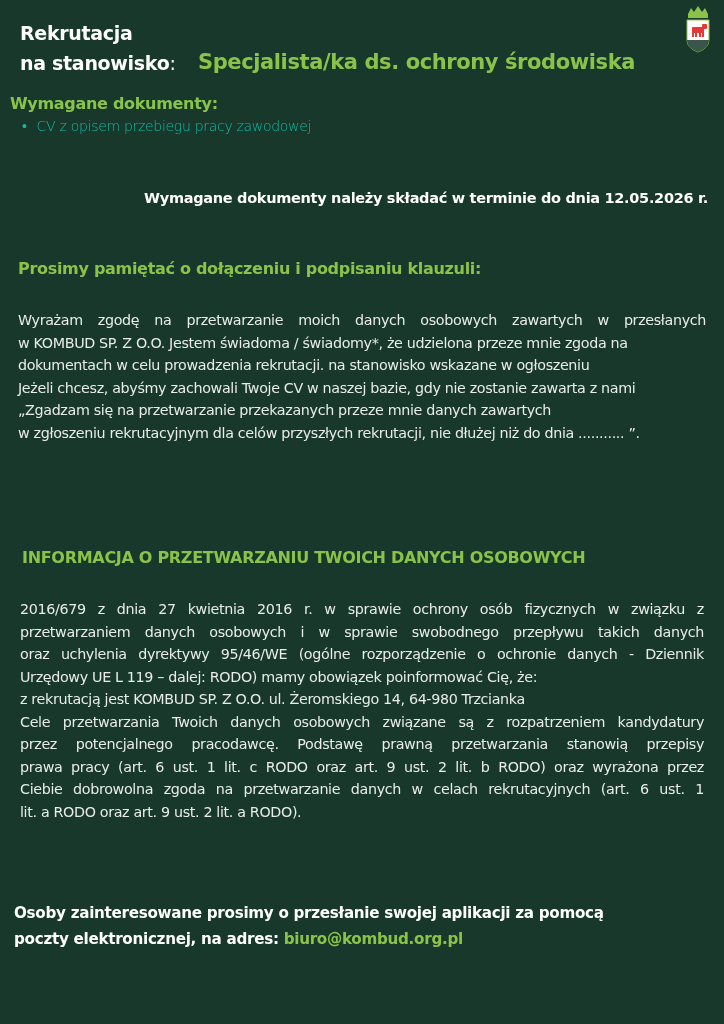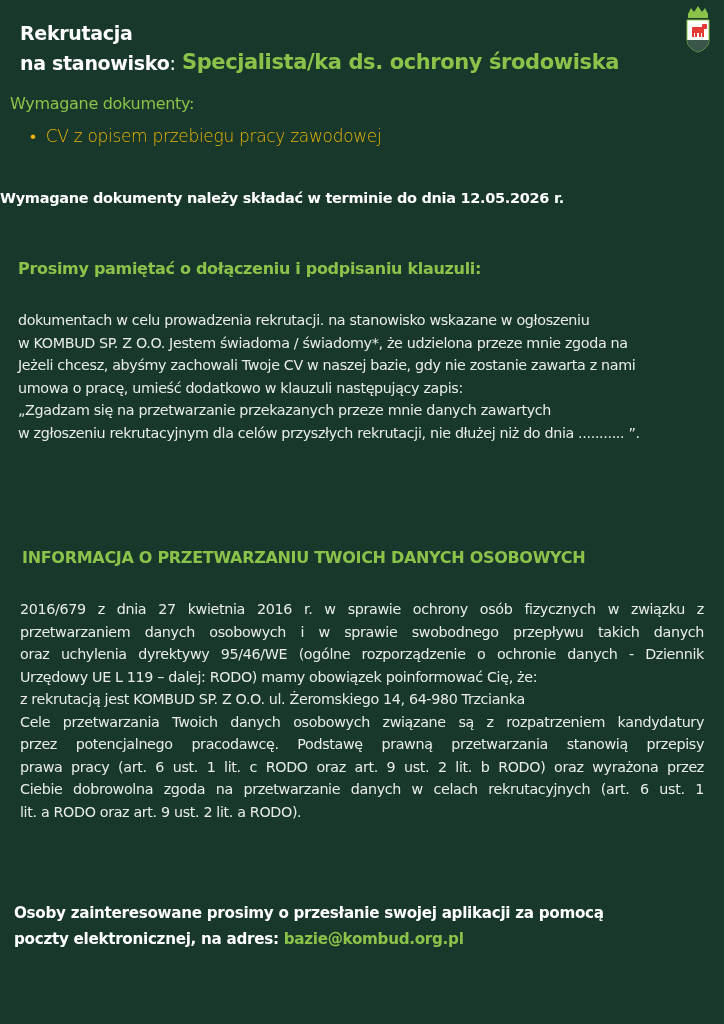--- a/index.html
+++ b/index.html
@@ -8,26 +8,26 @@
     background: #17382a;
     font-family: "DejaVu Sans", "Liberation Sans", sans-serif;
     color: #ffffff;
     position: relative;
   }
   .abs { position: absolute; }
   .green { color: #8bc34a; }
   .title-1 { left: 20px; top: 22px; font-size: 19px; font-weight: bold; letter-spacing: -0.3px; }
   .title-2 { left: 20px; top: 52px; font-size: 19px; font-weight: bold; letter-spacing: -0.3px; }
   .title-2 .colon { font-weight: normal; }
-  .position { left: 182px; top: 50px; font-size: 21px; font-weight: bold; letter-spacing: -0.4px; }
+  .position { left: 198px; top: 50px; font-size: 21px; font-weight: bold; letter-spacing: -0.4px; }
   .crest { left: 683px; top: 4px; width: 30px; height: 50px; }
-  .req-heading { left: 10px; top: 94px; font-size: 16px; font-weight: normal; letter-spacing: -0.3px; }
-  .req-list { left: 22px; top: 118px; margin: 8px; padding: 0; list-style: none; font-size: 17px; font-weight: 300; color: #eab308; letter-spacing: -0.3px; }
+  .req-heading { left: 10px; top: 94px; font-size: 16px; font-weight: bold; letter-spacing: -0.3px; }
+  .req-list { left: 22px; top: 118px; margin: 0; padding: 0; list-style: none; font-size: 14px; font-weight: 300; color: #14b8a6; letter-spacing: -0.3px; }
   .req-list li::before { content: "•"; margin-right: 10px; }
-  .deadline { left: 0; width: 708px; top: 190px; text-align: left; font-size: 14.5px; font-weight: bold; letter-spacing: -0.3px; }
+  .deadline { left: 0; width: 708px; top: 190px; text-align: right; font-size: 14.5px; font-weight: bold; letter-spacing: -0.3px; }
   .clause-heading { left: 18px; top: 259px; font-size: 16px; font-weight: bold; letter-spacing: -0.3px; }
   .body-text {
     font-size: 14.3px; line-height: 22.5px; color: #e9ece9; letter-spacing: -0.35px;
     word-spacing: 0px;
   }
   .clause-text { left: 18px; top: 309px; width: 688px; }
   .just p { margin: 0; text-align: justify; text-align-last: left; }
   .lft p { margin: 0; }
   .info-heading { left: 22px; top: 548px; font-size: 16px; font-weight: bold; letter-spacing: -0.3px; }
   .info-text { left: 20px; top: 598px; width: 684px; }
@@ -64,25 +64,27 @@
 
 <div class="abs req-heading green">Wymagane dokumenty:</div>
 <ul class="abs req-list">
   <li>CV z opisem przebiegu pracy zawodowej</li>
 </ul>
 
 <div class="abs deadline">Wymagane dokumenty należy składać w terminie do dnia 12.05.2026 r.</div>
 
 <div class="abs clause-heading green">Prosimy pamiętać o dołączeniu i podpisaniu klauzuli:</div>
 <div class="abs body-text clause-text">
+  <div class="just">
+    <p style="text-align-last: justify;">Wyrażam zgodę na przetwarzanie moich danych osobowych zawartych w przesłanych</p>
+  </div>
   <div class="lft">
+    <p>w KOMBUD SP. Z O.O. Jestem świadoma / świadomy*, że udzielona przeze mnie zgoda na</p>
     <p>dokumentach w celu prowadzenia rekrutacji. na stanowisko wskazane w ogłoszeniu</p>
-    <p>w KOMBUD SP. Z O.O. Jestem świadoma / świadomy*, że udzielona przeze mnie zgoda na</p>
     <p>Jeżeli chcesz, abyśmy zachowali Twoje CV w naszej bazie, gdy nie zostanie zawarta z nami</p>
-    <p>umowa o pracę, umieść dodatkowo w klauzuli następujący zapis:</p>
     <p>„Zgadzam się na przetwarzanie przekazanych przeze mnie danych zawartych</p>
     <p>w zgłoszeniu rekrutacyjnym dla celów przyszłych rekrutacji, nie dłużej niż do dnia ........... ”.</p>
   </div>
 </div>
 
 <div class="abs info-heading green">INFORMACJA O PRZETWARZANIU TWOICH DANYCH OSOBOWYCH</div>
 <div class="abs body-text info-text">
   <div class="just">
     <p style="text-align-last: justify;">2016/679 z dnia 27 kwietnia 2016 r. w sprawie ochrony osób fizycznych w związku z</p>
     <p style="text-align-last: justify;">przetwarzaniem danych osobowych i w sprawie swobodnego przepływu takich danych</p>
@@ -92,14 +94,14 @@
     <p style="text-align-last: justify;">Cele przetwarzania Twoich danych osobowych związane są z rozpatrzeniem kandydatury</p>
     <p style="text-align-last: justify;">przez potencjalnego pracodawcę. Podstawę prawną przetwarzania stanowią przepisy</p>
     <p style="text-align-last: justify;">prawa pracy (art. 6 ust. 1 lit. c RODO oraz art. 9 ust. 2 lit. b RODO) oraz wyrażona przez</p>
     <p style="text-align-last: justify;">Ciebie dobrowolna zgoda na przetwarzanie danych w celach rekrutacyjnych (art. 6 ust. 1</p>
     <p>lit. a RODO oraz art. 9 ust. 2 lit. a RODO).</p>
   </div>
 </div>
 
 <div class="abs footer">
   <span class="line">Osoby zainteresowane prosimy o przesłanie swojej aplikacji za pomocą</span>
-  <span class="line"><span>poczty elektronicznej, na adres: </span><a class="green" style="text-decoration:none;" href="mailto:biuro@kombud.org.pl">bazie@kombud.org.pl</a></span>
+  <span class="line"><span>poczty elektronicznej, na adres: </span><a class="green" style="text-decoration:none;" href="mailto:biuro@kombud.org.pl">biuro@kombud.org.pl</a></span>
 </div>
 
 </body></html>

